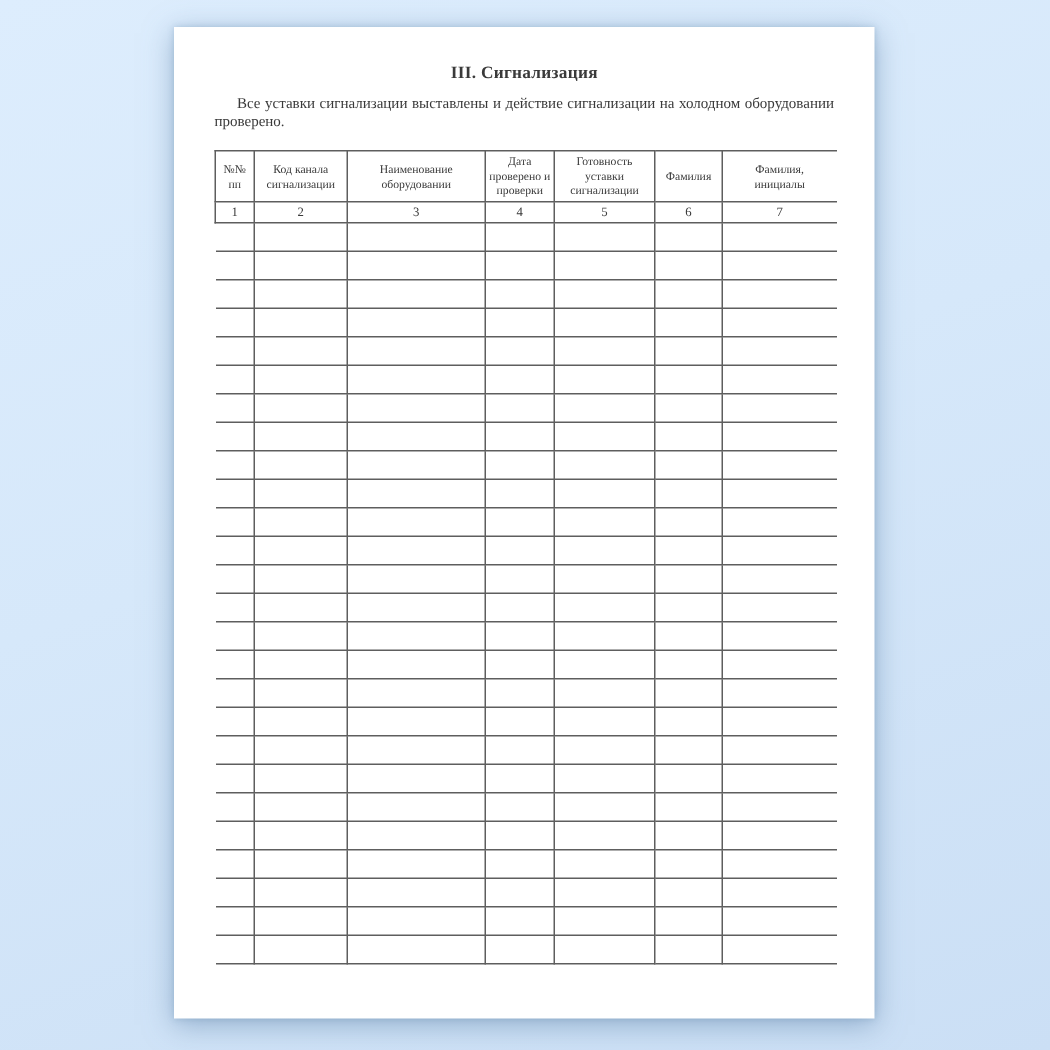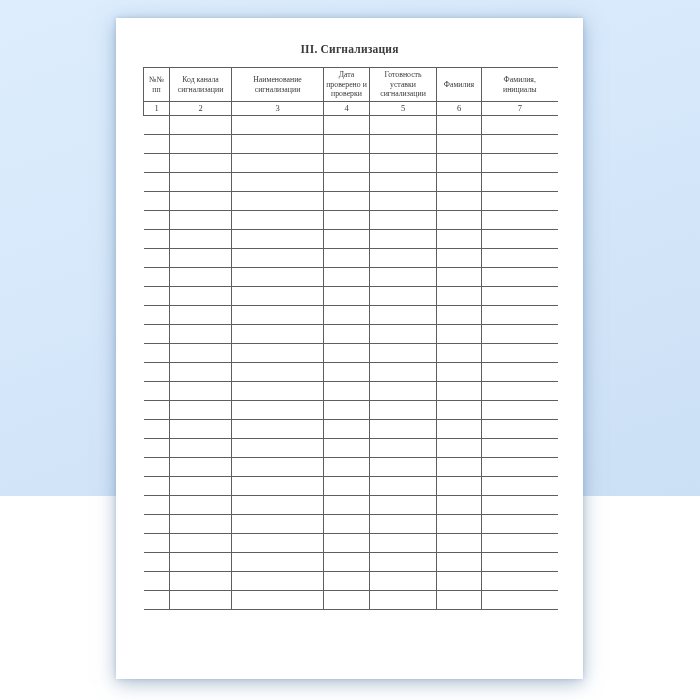--- a/index.html
+++ b/index.html
@@ -6,21 +6,21 @@
     margin: 0;
     padding: 0;
     width: 700px;
     height: 700px;
     overflow: hidden;
     font-family: "Liberation Serif", "DejaVu Serif", serif;
   }
   .stage {
     position: relative;
     width: 700px;
-    height: 496px;
+    height: 700px;
     background: linear-gradient(160deg, #ddedfd 0%, #d6e8fa 45%, #cbdff5 100%);
   }
   .page {
     position: absolute;
     left: 116px;
     top: 18px;
     width: 467px;
     height: 661px;
     background: #ffffff;
     box-shadow: 0 4px 18px rgba(98, 134, 172, 0.55), 0 0 4px rgba(110, 145, 180, 0.35);
@@ -87,39 +87,40 @@
   }
 </style>
 </head>
 <body>
 
 <div class="stage">
   <div class="page">
 
     <h1 class="section-title">III. Сигнализация</h1>
 
+    <p class="intro">Все уставки сигнализации выставлены и действие сигнализации на холодном оборудовании проверено.</p>
 
     <table class="signal">
       <colgroup>
         <col class="c1">
           <col class="c2">
           <col class="c3">
           <col class="c4">
         <col class="c5">
           <col class="c6">
           <col class="c7">
       </colgroup>
       <thead>
         <tr class="hrow">
           <th>№№
 пп</th>
           <th>Код канала
 сигнализации</th>
           <th>Наименование
-сигнализации</th>
+оборудовании</th>
           <th>Дата
 проверено и
 проверки</th>
           <th>Готовность
 уставки
 сигнализации</th>
           <th>Фамилия</th>
           <th>Фамилия,
 инициалы</th>
         </tr>

